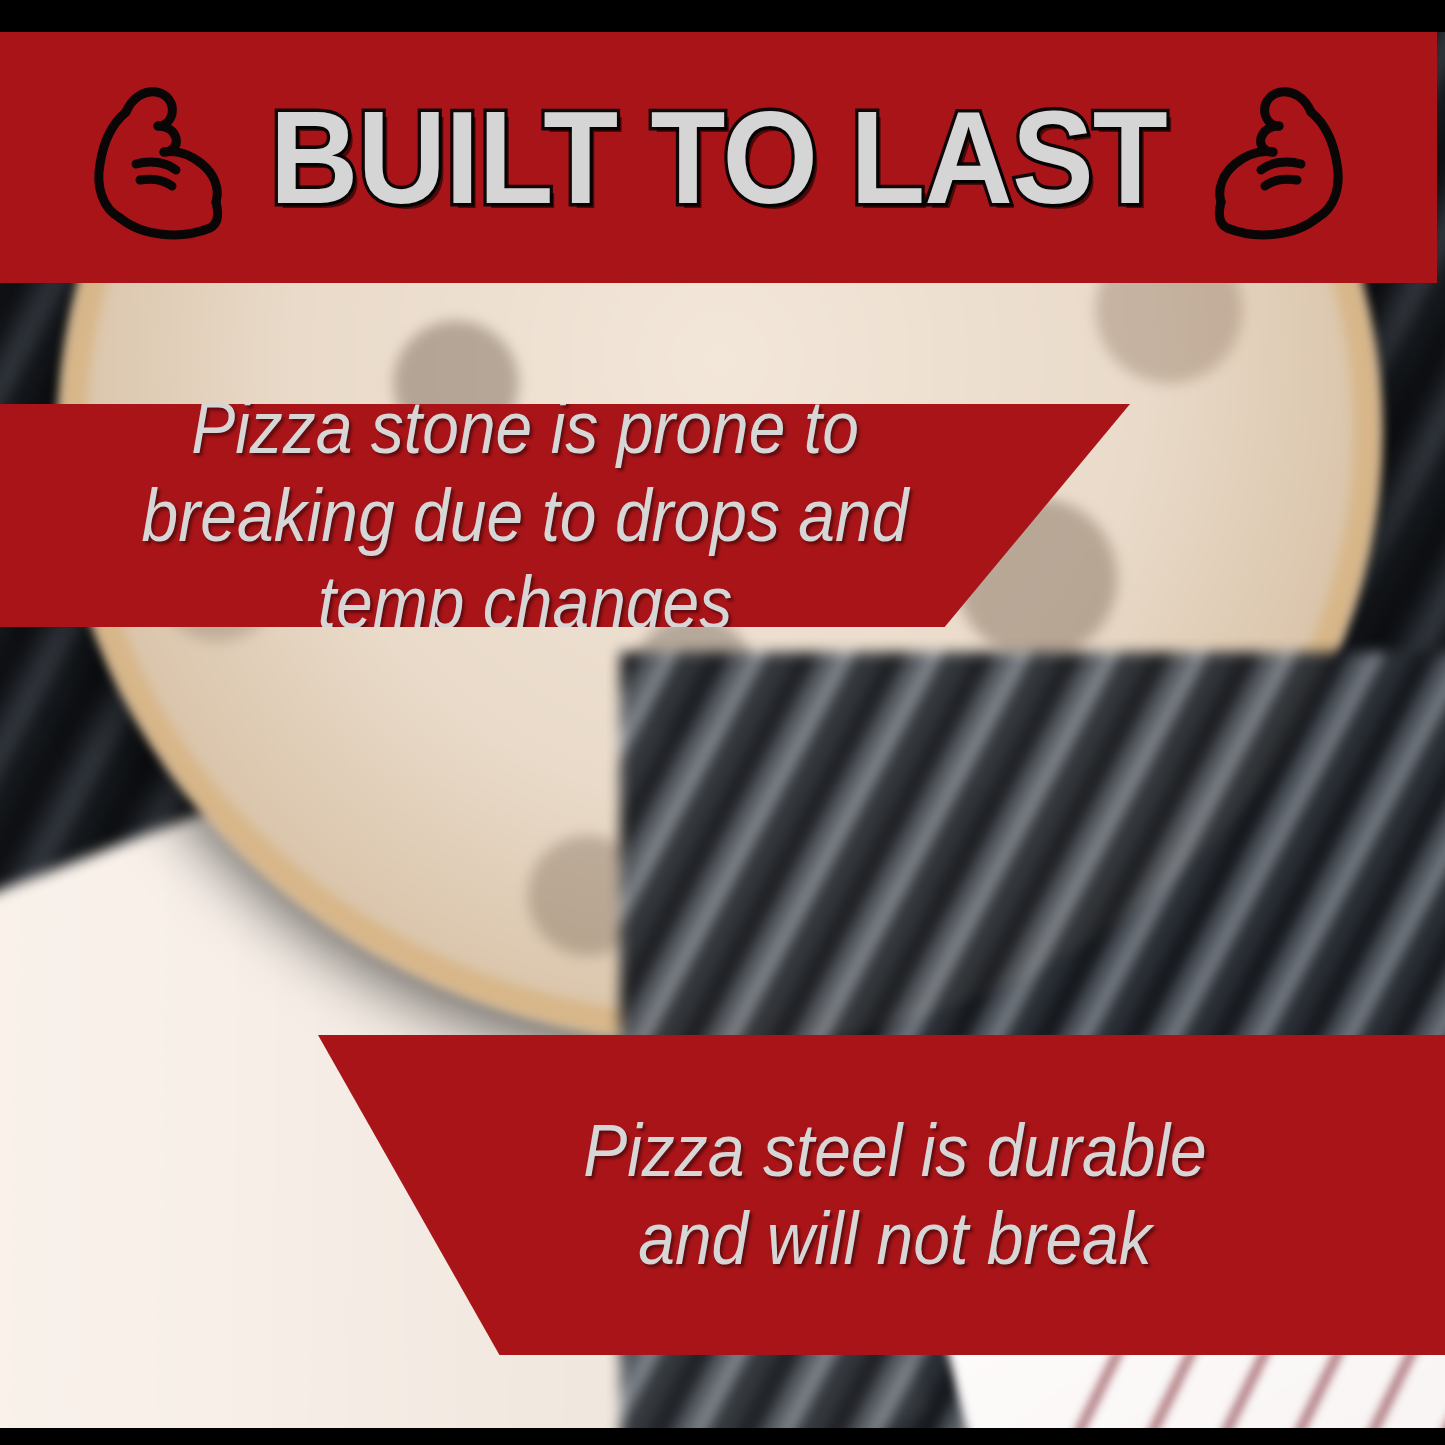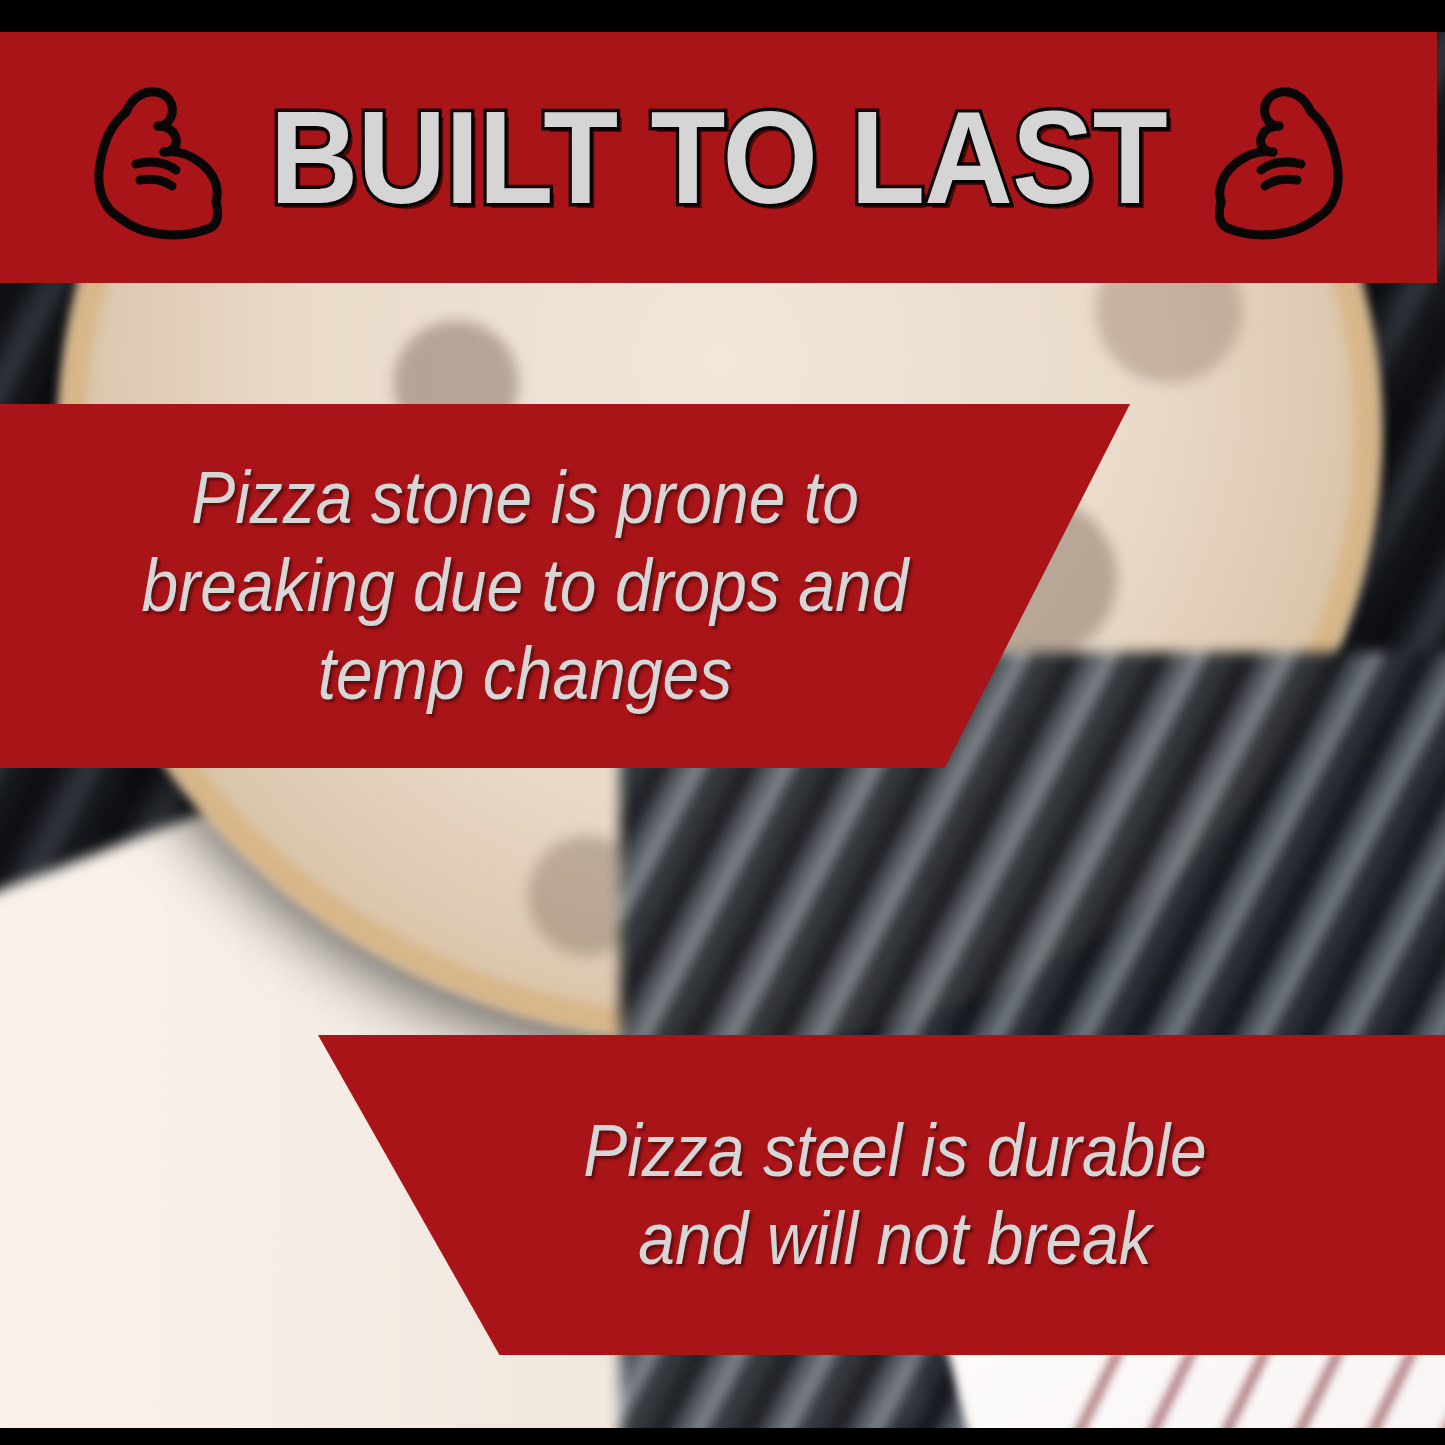--- a/index.html
+++ b/index.html
@@ -118,21 +118,21 @@
     line-height:1;
   }
 
   
   .banner{
     position:absolute;
     background:#A81418;
     display:flex; align-items:center;
   }
   .banner-top{
-    left:0; top:404px; width:1130px; height:364px;
+    left:0; top:404px; width:1130px; height:223px;
     clip-path:polygon(0 0, 100% 0, 83.6% 100%, 0 100%);
     justify-content:flex-start;
   }
   .banner-bottom{
     left:318px; top:1035px; width:1127px; height:320px;
     clip-path:polygon(0 0, 100% 0, 100% 100%, 16.1% 100%);
     justify-content:flex-end;
     align-items:center;
   }
   .banner-text{

